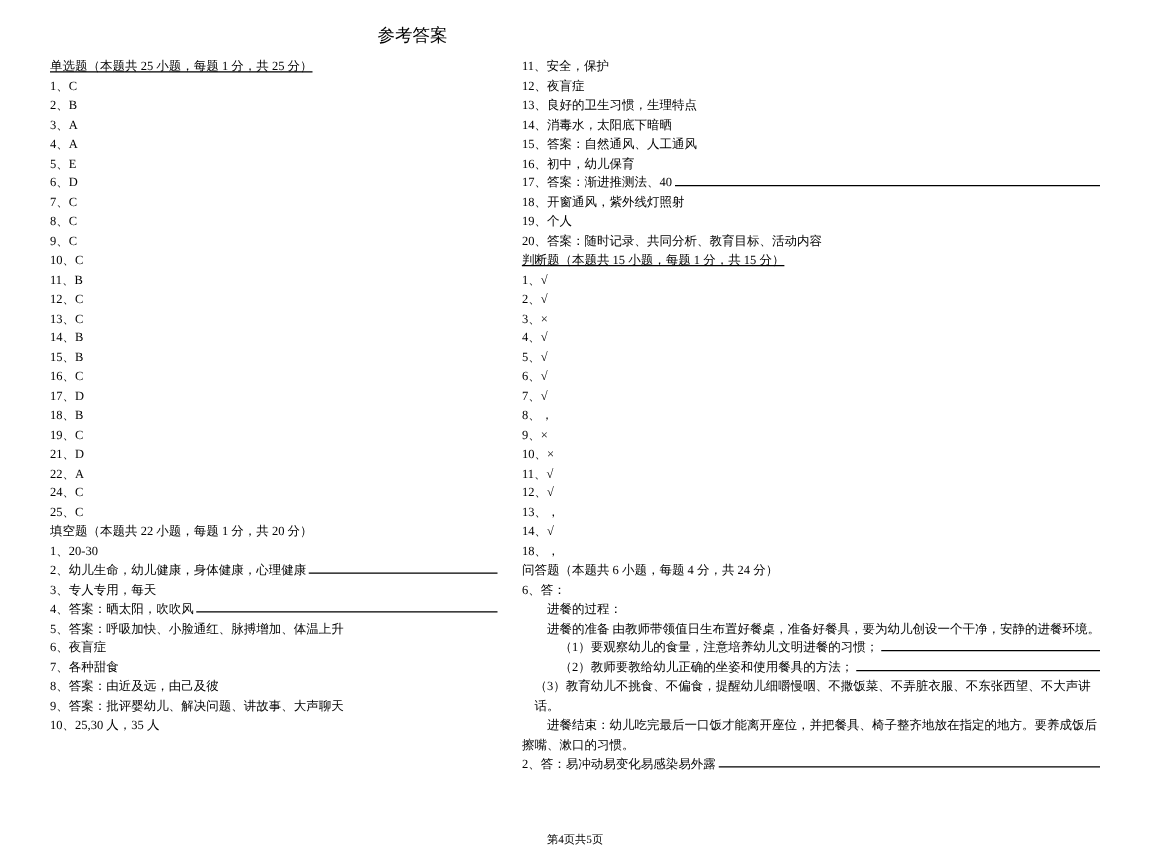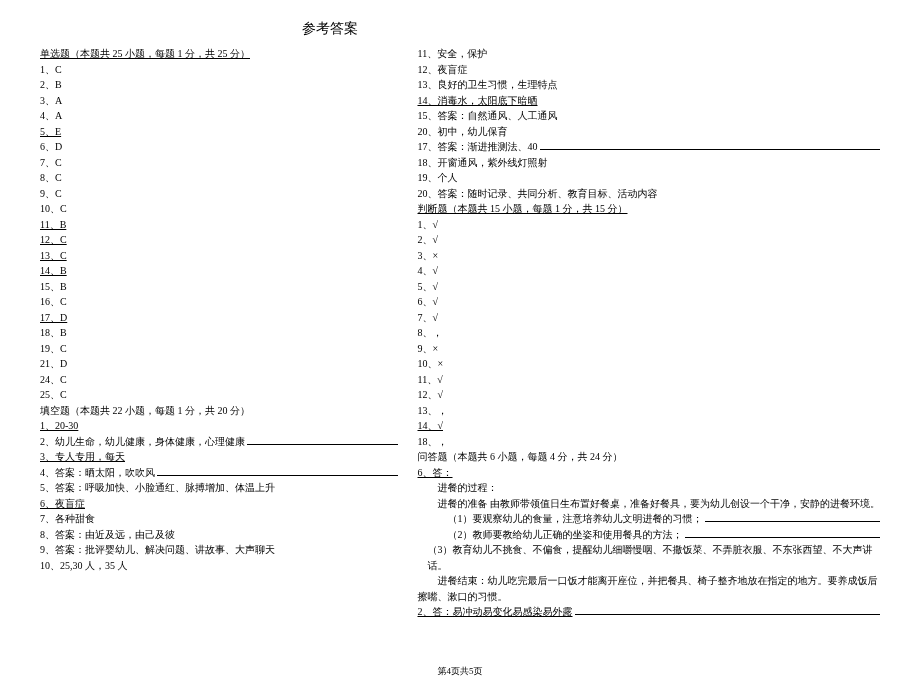--- a/index.html
+++ b/index.html
@@ -28,21 +28,20 @@
       gap: 20px;
     }
     .col {
       flex: 1;
       line-height: 1.55;
     }
     .section-header {
       text-decoration: underline;
     }
     .underlined {
-      text-decoration: underline;
     }
     .footer {
       position: absolute;
       bottom: 8px;
       left: 0;
       right: 0;
       text-align: center;
       font-size: 9px;
     }
     .line {
@@ -83,20 +82,21 @@
         <div class="line underlined">11、B</div>
         <div class="line underlined">12、C</div>
         <div class="line underlined">13、C</div>
         <div class="line underlined">14、B</div>
         <div class="line">15、B</div>
         <div class="line">16、C</div>
         <div class="line underlined">17、D</div>
         <div class="line">18、B</div>
         <div class="line">19、C</div>
         <div class="line">21、D</div>
+        <div class="line">22、A</div>
         <div class="line">24、C</div>
         <div class="line">25、C</div>
       </div>
     <div class="line">填空题（本题共 22 小题，每题 1 分，共 20 分）</div>
     <div id="fill-list-1">
         <div class="line underlined">1、20-30</div>
         <div class="fill-line">
           <span class="text">2、幼儿生命，幼儿健康，身体健康，心理健康</span>
           <span class="rule"></span>
         </div>
@@ -113,21 +113,21 @@
         <div class="line">10、25,30 人，35 人</div>
       </div>
   </div>
   <div class="col">
     <div id="fill-list-2">
         <div class="line">11、安全，保护</div>
         <div class="line">12、夜盲症</div>
         <div class="line">13、良好的卫生习惯，生理特点</div>
         <div class="line underlined">14、消毒水，太阳底下暗晒</div>
         <div class="line">15、答案：自然通风、人工通风</div>
-        <div class="line">20、初中，幼儿保育</div>
+        <div class="line">16、初中，幼儿保育</div>
         <div class="fill-line">
           <span class="text">17、答案：渐进推测法、40</span>
           <span class="rule"></span>
         </div>
         <div class="line">18、开窗通风，紫外线灯照射</div>
         <div class="line">19、个人</div>
         <div class="line">20、答案：随时记录、共同分析、教育目标、活动内容</div>
       </div>
     <div class="section-header line">判断题（本题共 15 小题，每题 1 分，共 15 分）</div>
     <div id="judge-list">

